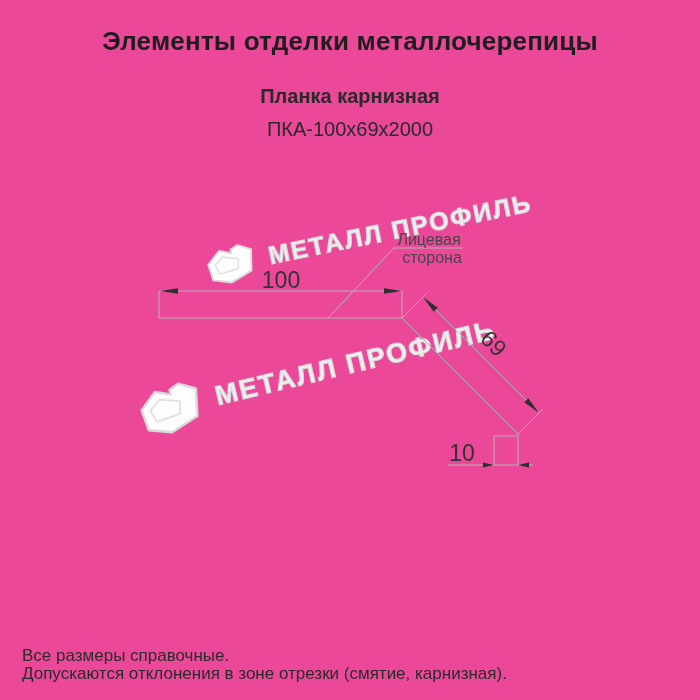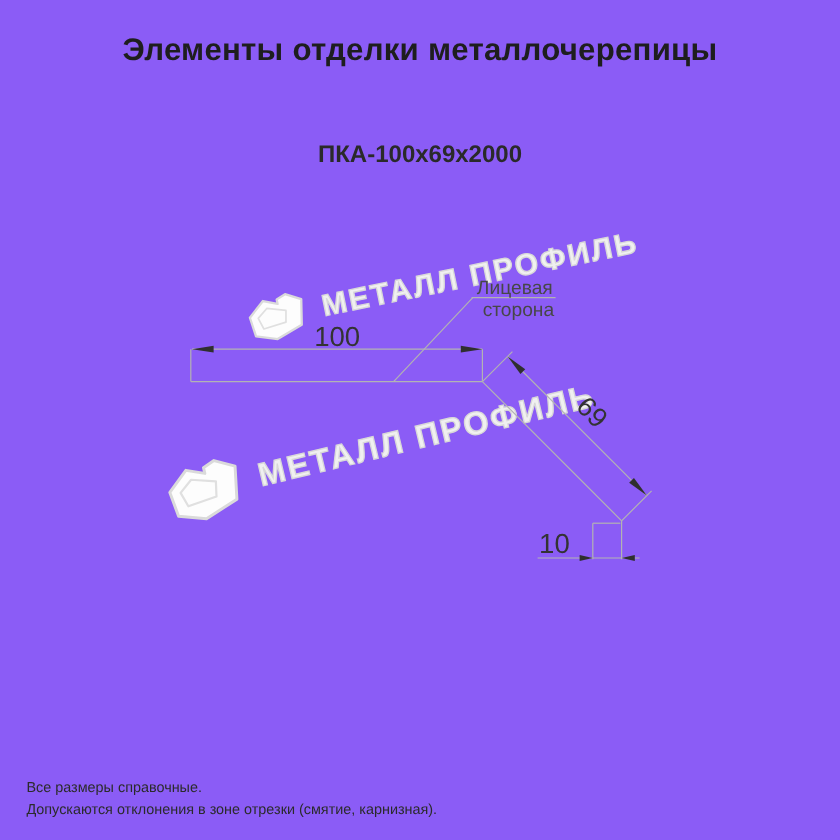--- a/index.html
+++ b/index.html
@@ -1,31 +1,31 @@
 <!DOCTYPE html>
 <html><head>
 <meta charset="utf-8">
 <style>
   html,body{margin:0;padding:0;background:#ffffff;}
   .canvas{
-    position:relative;width:700px;height:700px;background:#8b5cf6;overflow:hidden;
+    position:relative;width:700px;height:700px;background:#ec4899;overflow:hidden;
     font-family:"Liberation Sans","DejaVu Sans",sans-serif;
   }
   
   .page-title{
     position:absolute;top:26px;left:0;width:700px;margin:0;
     text-align:center;font-size:26px;font-weight:bold;color:#1e1e1e;letter-spacing:.2px;
   }
   .product-name{
     position:absolute;top:85px;left:0;width:700px;
     text-align:center;font-size:20px;font-weight:bold;color:#2a2a2a;
   }
   .product-code{
     position:absolute;top:118px;left:0;width:700px;
-    text-align:center;font-size:20px;font-weight:bold;color:#2a2a2a;
+    text-align:center;font-size:20px;font-weight:normal;color:#2a2a2a;
   }
   
   .watermark{
     position:absolute;display:flex;align-items:center;gap:10px;z-index:1;
     pointer-events:none;user-select:none;
   }
   .wm-text{
     font-weight:bold;white-space:nowrap;letter-spacing:2px;
     color:#f0f0f0;-webkit-text-stroke:1.1px #d8d8d8;
   }
@@ -35,29 +35,30 @@
   .wm-bottom .wm-text{font-size:27px;}
   
   .drawing{position:absolute;left:0;top:0;z-index:2;}
   .drawing .thin{stroke:#b3b3b3;stroke-width:1;fill:none;}
   .drawing .arrow{fill:#2f2f2f;stroke:none;}
   .drawing .dim-text{fill:#333333;font-size:23px;font-family:"Liberation Sans","DejaVu Sans",sans-serif;}
   .drawing .note-text{fill:#474747;font-size:16px;font-family:"Liberation Sans","DejaVu Sans",sans-serif;}
   
   .footnotes{
     position:absolute;left:22px;top:647px;z-index:3;
-    font-size:12px;line-height:18px;color:#2b2b2b;
+    font-size:17px;line-height:18px;color:#2b2b2b;
   }
 </style>
 </head>
 <body>
 
 <div class="canvas">
 
   <h1 class="page-title">Элементы отделки металлочерепицы</h1>
+  <div class="product-name">Планка карнизная</div>
   <div class="product-code">ПКА-100х69х2000</div>
 
   <div class="watermark wm-top">
     <svg width="58" height="46" viewBox="0 0 60 48" aria-hidden="true">
       <path d="M7,21 L21,9 L33,14 L33,10 L41,7 L54,14 L50,36 L27,44 L9,38 Z" fill="#fdfdfd" stroke="#dadada" stroke-width="2" stroke-linejoin="round"></path>
       <path d="M14,23 L23,16 L39,21 L37,31 L17,33 Z" fill="none" stroke="#e0e0e0" stroke-width="1.5" stroke-linejoin="round"></path>
     </svg>
     <span class="wm-text">МЕТАЛЛ ПРОФИЛЬ</span>
   </div>
 

